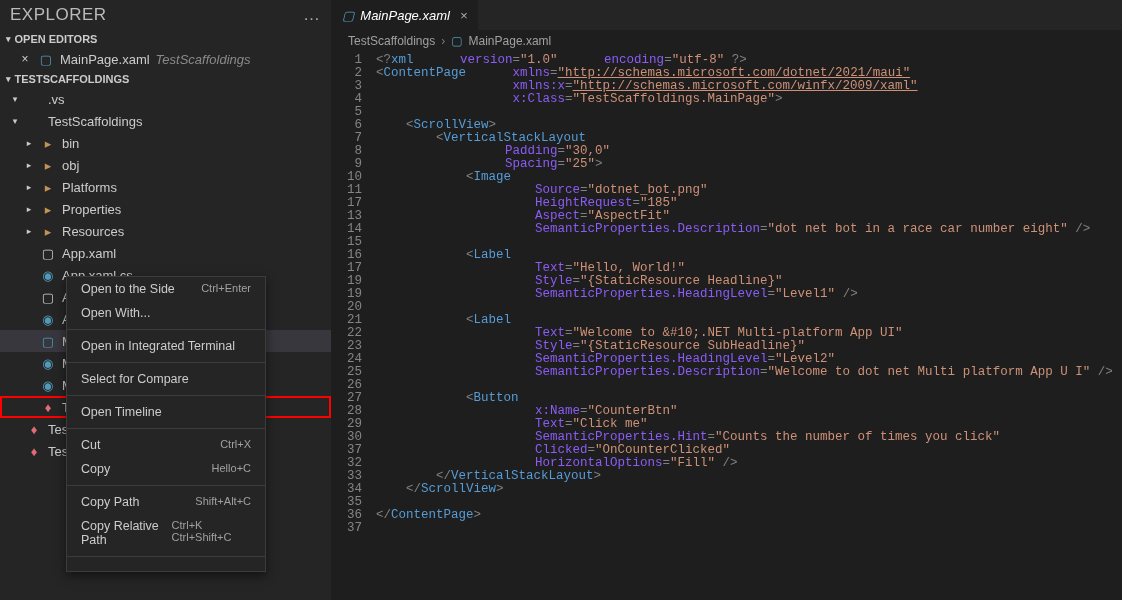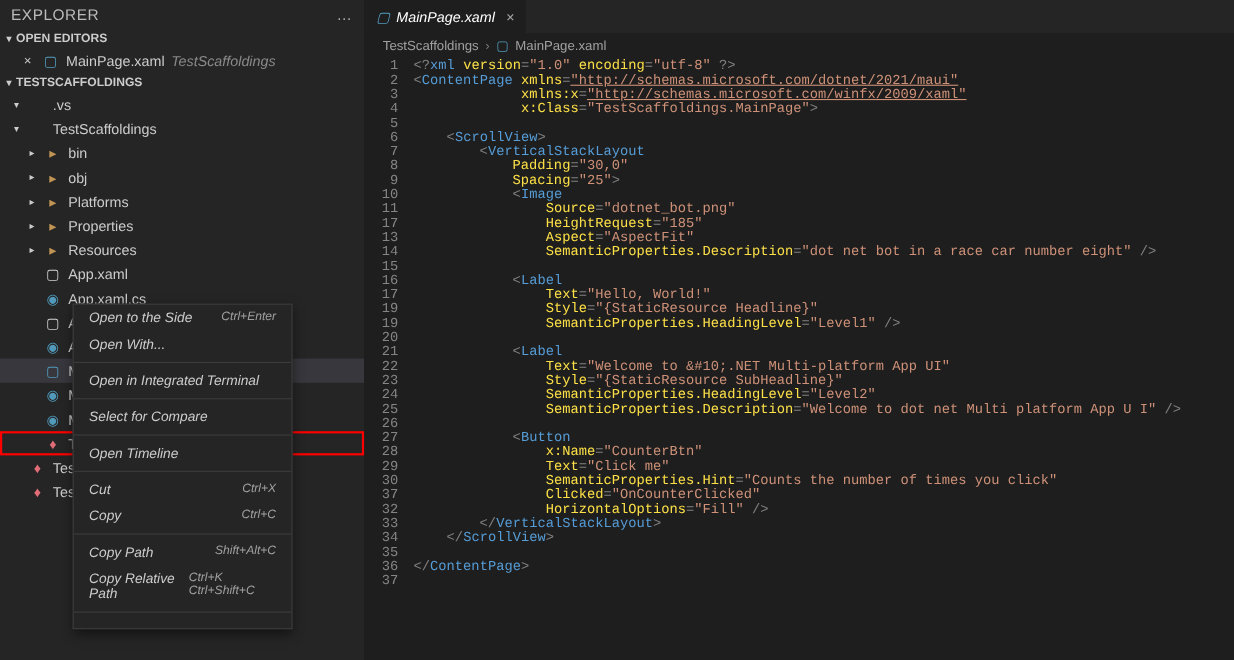--- a/index.html
+++ b/index.html
@@ -14,21 +14,21 @@
   }
   
   .explorer {
     width:332px;
     background:#252526;
     display:flex; flex-direction:column;
     border-right:1px solid #1e1e1e;
   }
   .panel-header {
     display:flex; align-items:center; justify-content:space-between;
-    font-size:14px; letter-spacing:0.5px;
+    font-size:17px; letter-spacing:0.5px;
     padding:5px 10px;
     color:#bbbbbb;
   }
   .panel-header .dots { color:#aaa; cursor:pointer; letter-spacing:1px; }
   .section-hdr {
     font-size:11px; font-weight:bold;
     padding:3px 6px;
     display:flex; align-items:center; gap:4px;
     color:#cccccc;
     cursor:pointer;
@@ -56,21 +56,20 @@
     border:1px solid #3c3c3c;
     box-shadow:0 4px 10px rgba(0,0,0,0.5);
     z-index:50;
     font-size:12.5px;
   }
   .cm-item {
     display:flex; justify-content:space-between;
     padding:5px 14px;
     cursor:pointer;
     color:#cccccc;
-    font-style:italic;
   }
   .cm-sep { height:1px; background:#3c3c3c; margin:4px 0; }
   .cm-kbd { color:#a0a0a0; font-size:11px; }
 
   
   .editor {
     flex:1;
     display:flex; flex-direction:column;
     background:#1e1e1e;
     min-width:0;
@@ -107,21 +106,21 @@
     width:44px; text-align:right;
     color:#858585; padding-right:14px;
     user-select:none;
   }
   .code {
     flex:1; white-space:pre;
     color:#d4d4d4;
   }
   .code .s-gray   { color:#808080; }
   .code .s-blue   { color:#569cd6; }
-  .code .s-attr   { color:#fde047; }
+  .code .s-attr   { color:#8b5cf6;margin-left:39px; }
   .code .s-str    { color:#ce9178; }
   .code .s-under  { text-decoration:underline; }
 
   
   .fi-folder { color:#c09553; }
   .fi-cs     { color:#519aba; }
   .fi-xaml   { color:#519aba; }
   .fi-proj   { color:#e06c75; }
   .fi-blank  { color:#cccccc; }
 </style>
@@ -261,21 +260,21 @@
     <div class="cm-item">
       <span>Open Timeline</span>
     </div>
     <div class="cm-sep"></div>
     <div class="cm-item">
       <span>Cut</span>
       <span class="cm-kbd">Ctrl+X</span>
     </div>
     <div class="cm-item">
       <span>Copy</span>
-      <span class="cm-kbd">Ctrl+C</span>
+      <span class="cm-kbd">Hello+C</span>
     </div>
     <div class="cm-sep"></div>
     <div class="cm-item">
       <span>Copy Path</span>
       <span class="cm-kbd">Shift+Alt+C</span>
     </div>
     <div class="cm-item">
       <span>Copy Relative Path</span>
       <span class="cm-kbd">Ctrl+K Ctrl+Shift+C</span>
     </div>

